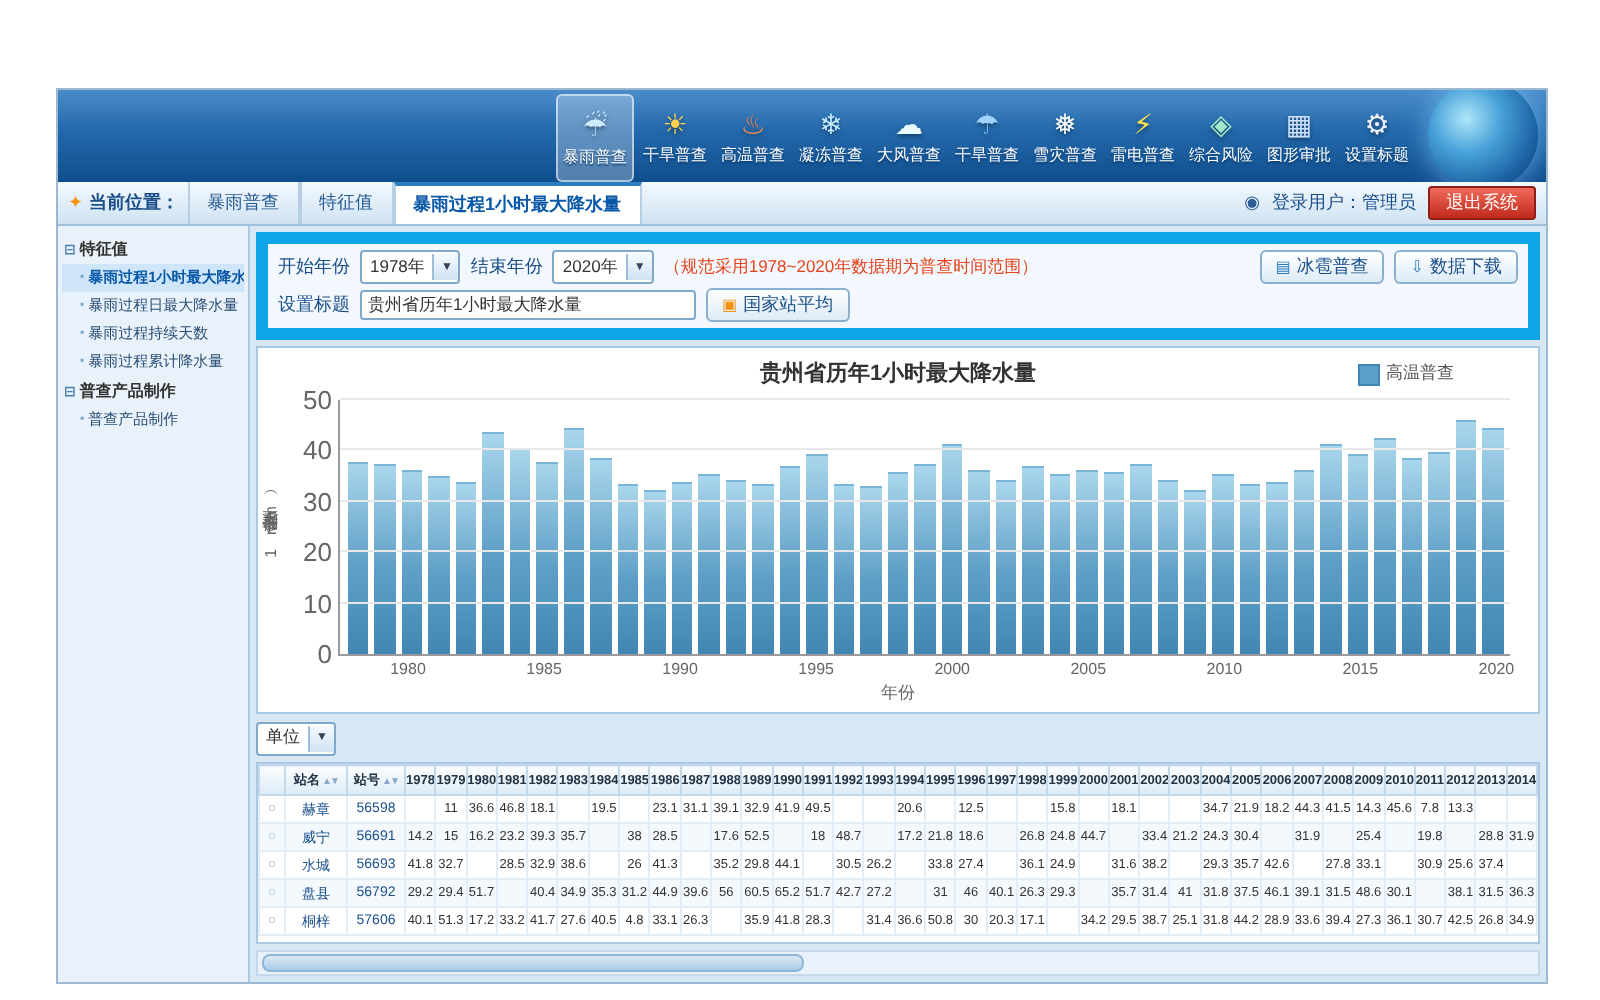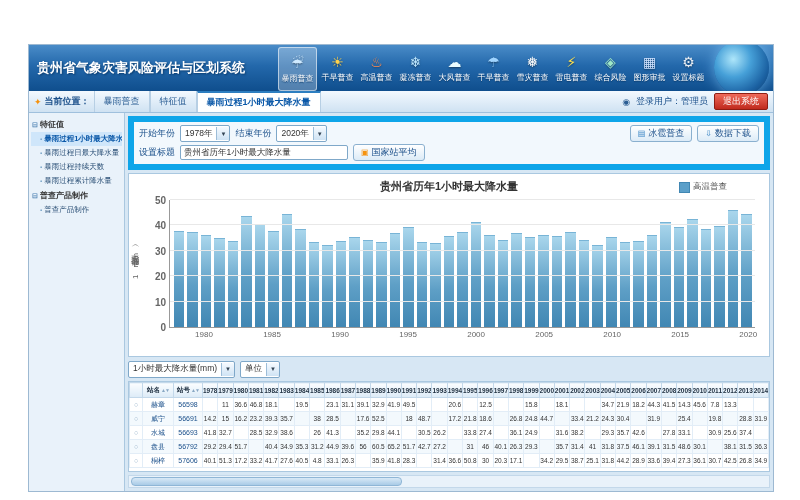--- a/index.html
+++ b/index.html
@@ -72,21 +72,21 @@
   .title-input{width:160px;height:13px;border:1px solid #7fa8c9;font-size:8.5px;color:#333;padding:0 3px;border-radius:2px;}
 
   
   .chart-panel{flex:0 0 182px;position:relative;background:#fff;border:1px solid #aac8e0;}
   .chart-title{position:absolute;top:5px;left:0;right:0;text-align:center;font-size:11px;font-weight:bold;color:#333;}
   .legend{position:absolute;top:7px;right:42px;display:flex;align-items:center;gap:3px;}
   .legend-swatch{width:9px;height:9px;background:#5b9fc9;border:1px solid #4187b3;}
   .legend-label{font-size:8.5px;color:#555;}
   .plot{position:absolute;left:40px;right:14px;top:26px;bottom:28px;border-left:1px solid #999;border-bottom:1px solid #999;}
   .gridline{position:absolute;left:0;right:0;height:1px;background:#e8e8e8;}
-  .ytick{position:absolute;left:-24px;width:20px;text-align:right;font-size:10px;color:#666;transform:translateY(50%);font-weight:bold;}
+  .ytick{position:absolute;left:-24px;width:20px;text-align:right;font-size:13px;color:#666;transform:translateY(50%);}
   .bars{position:absolute;left:0;right:0;top:0;bottom:0;display:flex;align-items:flex-end;padding:0 2px;}
   .bar{flex:1;margin:0 1.5px;background:linear-gradient(180deg,#a9d6ec 0%,#5e9fc6 55%,#4187b3 100%);
     border-top:1px solid #78b4d6;}
   .xtick{position:absolute;bottom:-12px;font-size:8px;color:#666;transform:translateX(-50%);white-space:nowrap;}
   .xlabel{position:absolute;bottom:3px;left:0;right:0;text-align:center;font-size:8.5px;color:#666;}
   .ylabel{position:absolute;left:2px;top:50%;transform:translate(-0%,-50%) rotate(180deg);writing-mode:vertical-rl;
     font-size:8px;color:#666;letter-spacing:1px;}
 
   
   .tctrl{flex:0 0 18px;display:flex;gap:5px;align-items:center;}
@@ -111,21 +111,20 @@
   .hthumb{position:absolute;left:2px;top:1px;height:7px;width:42%;border-radius:4px;
     background:linear-gradient(180deg,#d8e9f7,#a9cbe6);border:1px solid #8fb6d6;cursor:pointer;}
 </style>
 </head>
 <body>
 
 <div class="page">
   <div class="app">
 
     <div class="banner">
-      <div class="brand">贵州省气象灾害风险评估与区划系统</div>
       <div class="modules">
           <div class="module active">
             <span class="micon" style="color:#cfeaff">☔</span>
             <span class="mlabel">暴雨普查</span>
           </div>
           <div class="module">
             <span class="micon" style="color:#ffd24d">☀</span>
             <span class="mlabel">干旱普查</span>
           </div>
           <div class="module">
@@ -225,20 +224,21 @@
             <span class="flabel">开始年份</span>
             <span class="sel">
               <span>1978年</span>
               <span class="arr">▼</span>
             </span>
             <span class="flabel">结束年份</span>
             <span class="sel">
               <span>2020年</span>
               <span class="arr">▼</span>
             </span>
+            <span class="notice">（规范采用1978~2020年数据期为普查时间范围）</span>
             <span class="right-btns">
               <button class="btn">
                 <span class="bicon">▤</span>
                 <span>冰雹普查</span>
               </button>
               <button class="btn">
                 <span class="bicon">⇩</span>
                 <span>数据下载</span>
               </button>
             </span>
@@ -321,27 +321,24 @@
               <div class="xtick" style="left: 5.81395%;">1980</div>
               <div class="xtick" style="left: 17.4419%;">1985</div>
               <div class="xtick" style="left: 29.0698%;">1990</div>
               <div class="xtick" style="left: 40.6977%;">1995</div>
               <div class="xtick" style="left: 52.3256%;">2000</div>
               <div class="xtick" style="left: 63.9535%;">2005</div>
               <div class="xtick" style="left: 75.5814%;">2010</div>
               <div class="xtick" style="left: 87.2093%;">2015</div>
               <div class="xtick" style="left: 98.8372%;">2020</div>
             </div>
+          <div class="xlabel">年份</div>
         </div>
 
         <div class="tctrl">
-          <span class="sel">
-            <span>1小时最大降水量(mm)</span>
-            <span class="arr">▼</span>
-          </span>
           <span class="sel">
             <span>单位</span>
             <span class="arr">▼</span>
           </span>
         </div>
 
         <div class="table-panel">
           <table>
             <thead>
                 <tr>

